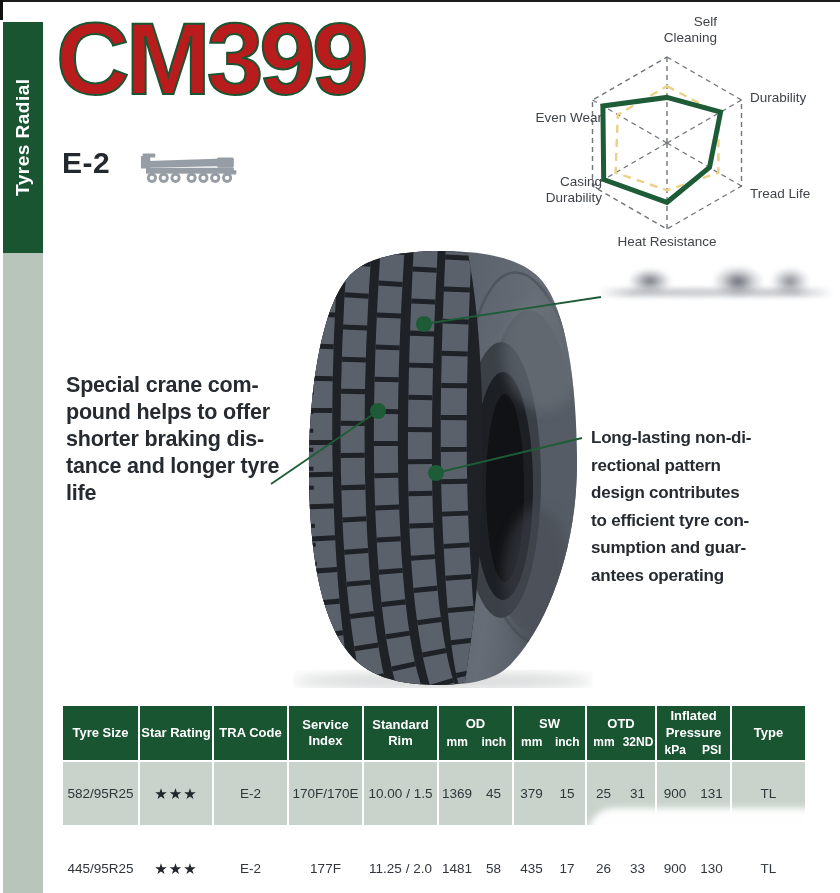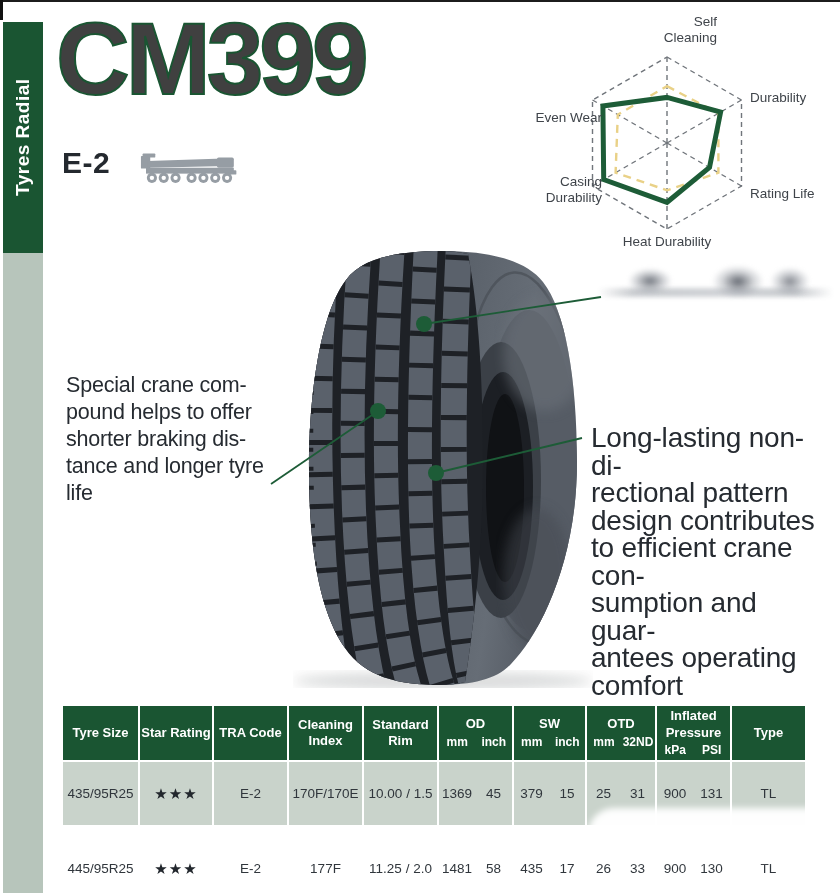--- a/index.html
+++ b/index.html
@@ -21,21 +21,21 @@
   .sidebar-label{
     position:absolute;left:0;top:0;width:40px;height:231px;
     display:flex;align-items:center;justify-content:center;
     writing-mode:vertical-rl;transform:rotate(180deg);
     color:#fff;font-weight:bold;font-size:19px;letter-spacing:.5px;
   }
 
   
   .page-title{
     left:56px;top:6px;width:460px;
-    font-size:102px;font-weight:bold;color:#404040;
+    font-size:102px;font-weight:bold;color:#b91c1c;
     letter-spacing:-4px;line-height:1.04;
     -webkit-text-stroke:2px #1a5532;
   }
   .load-rating{left:62px;top:146px;font-size:30px;font-weight:bold;color:#24292f;letter-spacing:.5px;}
   .crane-icon{left:126px;top:150px;width:116px;height:38px;}
 
   
   #radar-svg{left:488px;top:8px;width:358px;height:262px;}
   .radar-label{
     font-size:13.5px;color:#3f444a;line-height:1.18;white-space:pre-line;
@@ -53,23 +53,23 @@
 
   
   .smudge{filter:blur(2px);z-index:2;}
   .sm1{left:628px;top:268px;width:44px;height:26px;background:radial-gradient(closest-side,rgba(80,86,96,.8),rgba(120,126,136,.3) 65%,transparent);}
   .sm2{left:712px;top:265px;width:52px;height:33px;background:radial-gradient(closest-side,rgba(75,80,90,.85),rgba(120,126,136,.3) 62%,transparent);}
   .sm3{left:770px;top:267px;width:40px;height:29px;background:radial-gradient(closest-side,rgba(95,100,110,.75),rgba(130,136,146,.3) 62%,transparent);}
   .sm-streak{left:598px;top:288px;width:235px;height:9px;filter:blur(2px);opacity:.45;
     background:linear-gradient(90deg,transparent,#8a9098 15%,#9aa0a8 55%,#8a9098 85%,transparent);}
 
   
-  .annotation{font-weight:normal;color:#262b31;letter-spacing:-.2px;z-index:3;}
+  .annotation{font-weight:bold;color:#262b31;letter-spacing:-.2px;z-index:3;}
   .annotation-left{left:66px;top:372px;width:245px;font-size:21.5px;line-height:27px;}
-  .annotation-right{left:591px;top:424px;width:225px;font-size:28px;line-height:27.5px;}
+  .annotation-right{left:591px;top:424px;width:225px;font-size:17px;line-height:27.5px;}
 
   
   .spec-table{left:63px;top:706px;width:742px;z-index:1;}
   .tgrid{
     display:grid;
     grid-template-columns:75px 74px 75px 75px 75px 38px 37px 37px 36px 35px 35px 38px 37px 75px;
   }
   .thead{height:54px;background:#1a5532;color:#fff;font-weight:bold;font-size:13px;}
   .th{display:flex;align-items:center;justify-content:center;text-align:center;line-height:1.25;}
   .th-group{flex-direction:column;justify-content:center;}
@@ -136,22 +136,22 @@
     <line x1="179" y1="135" x2="179.0" y2="221.0" stroke="#70757b" stroke-width="1.4" stroke-dasharray="5,4"></line>
     <line x1="179" y1="135" x2="104.5" y2="178.0" stroke="#70757b" stroke-width="1.4" stroke-dasharray="5,4"></line>
     <line x1="179" y1="135" x2="104.5" y2="92.0" stroke="#70757b" stroke-width="1.4" stroke-dasharray="5,4"></line>
     <polygon points="179.0,49.0 253.5,92.0 253.5,178.0 179.0,221.0 104.5,178.0 104.5,92.0" fill="none" stroke="#70757b" stroke-width="1.4" stroke-dasharray="5,4"></polygon>
     <polygon points="179.0,78.2 230.4,105.3 230.4,164.7 179.0,182.3 127.6,164.7 129.8,106.6" fill="none" stroke="#e9d187" stroke-width="2.4" stroke-dasharray="8,6"></polygon>
     <polygon points="179.0,89.4 232.6,104.0 221.5,159.5 179.0,194.3 115.7,171.5 114.9,98.0" fill="none" stroke="#1d5c37" stroke-width="5" stroke-linejoin="miter"></polygon>
   </svg>
 <div class="abs radar-label lab-self">Self
 Cleaning</div>
 <div class="abs radar-label lab-durability">Durability</div>
-<div class="abs radar-label lab-treadlife">Rating Life</div>
-<div class="abs radar-label lab-heat">Heat Durability</div>
+<div class="abs radar-label lab-treadlife">Tread Life</div>
+<div class="abs radar-label lab-heat">Heat Resistance</div>
 <div class="abs radar-label lab-casing">Casing
 Durability</div>
 <div class="abs radar-label lab-evenwear">Even Wear</div>
 
 <svg id="tire-svg" class="abs" viewBox="0 0 300 440">
   <defs>
     <linearGradient id="tg" x1="0" y1="0" x2="1" y2="0.25">
       <stop offset="0" stop-color="#4e545c"></stop>
       <stop offset="0.55" stop-color="#5a616a"></stop>
       <stop offset="0.82" stop-color="#666d76"></stop>
@@ -224,32 +224,31 @@
   <div>Special crane com-</div>
   <div>pound helps to offer</div>
   <div>shorter braking dis-</div>
   <div>tance and longer tyre</div>
   <div>life</div>
 </div>
 <div class="abs annotation annotation-right">
   <div>Long-lasting non-di-</div>
   <div>rectional pattern</div>
   <div>design contributes</div>
-  <div>to efficient crane con-</div>
+  <div>to efficient tyre con-</div>
   <div>sumption and guar-</div>
   <div>antees operating</div>
-  <div>comfort</div>
 </div>
 
 <div class="abs spec-table">
   <div class="tgrid thead">
     <div class="th" style="grid-column:1">Tyre Size</div>
     <div class="th grp" style="grid-column:2">Star Rating</div>
     <div class="th grp" style="grid-column:3">TRA Code</div>
-    <div class="th grp" style="grid-column:4">Cleaning Index</div>
+    <div class="th grp" style="grid-column:4">Service Index</div>
     <div class="th grp" style="grid-column:5">Standard Rim</div>
     <div class="th th-group grp" style="grid-column:6 / span 2">
       <span>OD</span>
       <span class="th-units">
         <span>mm</span>
         <span>inch</span>
       </span>
     </div>
     <div class="th th-group grp" style="grid-column:8 / span 2">
       <span>SW</span>
@@ -269,21 +268,21 @@
       <span>Inflated Pressure</span>
       <span class="th-units">
         <span>kPa</span>
         <span>PSI</span>
       </span>
     </div>
     <div class="th grp" style="grid-column:14">Type</div>
   </div>
 
   <div class="tgrid trow row1">
-    <div class="td">435/95R25</div>
+    <div class="td">582/95R25</div>
     <div class="td grp stars">★★★</div>
     <div class="td grp">E-2</div>
     <div class="td grp">170F/170E</div>
     <div class="td grp">10.00 / 1.5</div>
     <div class="td grp">1369</div>
     <div class="td">45</div>
     <div class="td grp">379</div>
     <div class="td">15</div>
     <div class="td grp">25</div>
     <div class="td">31</div>

